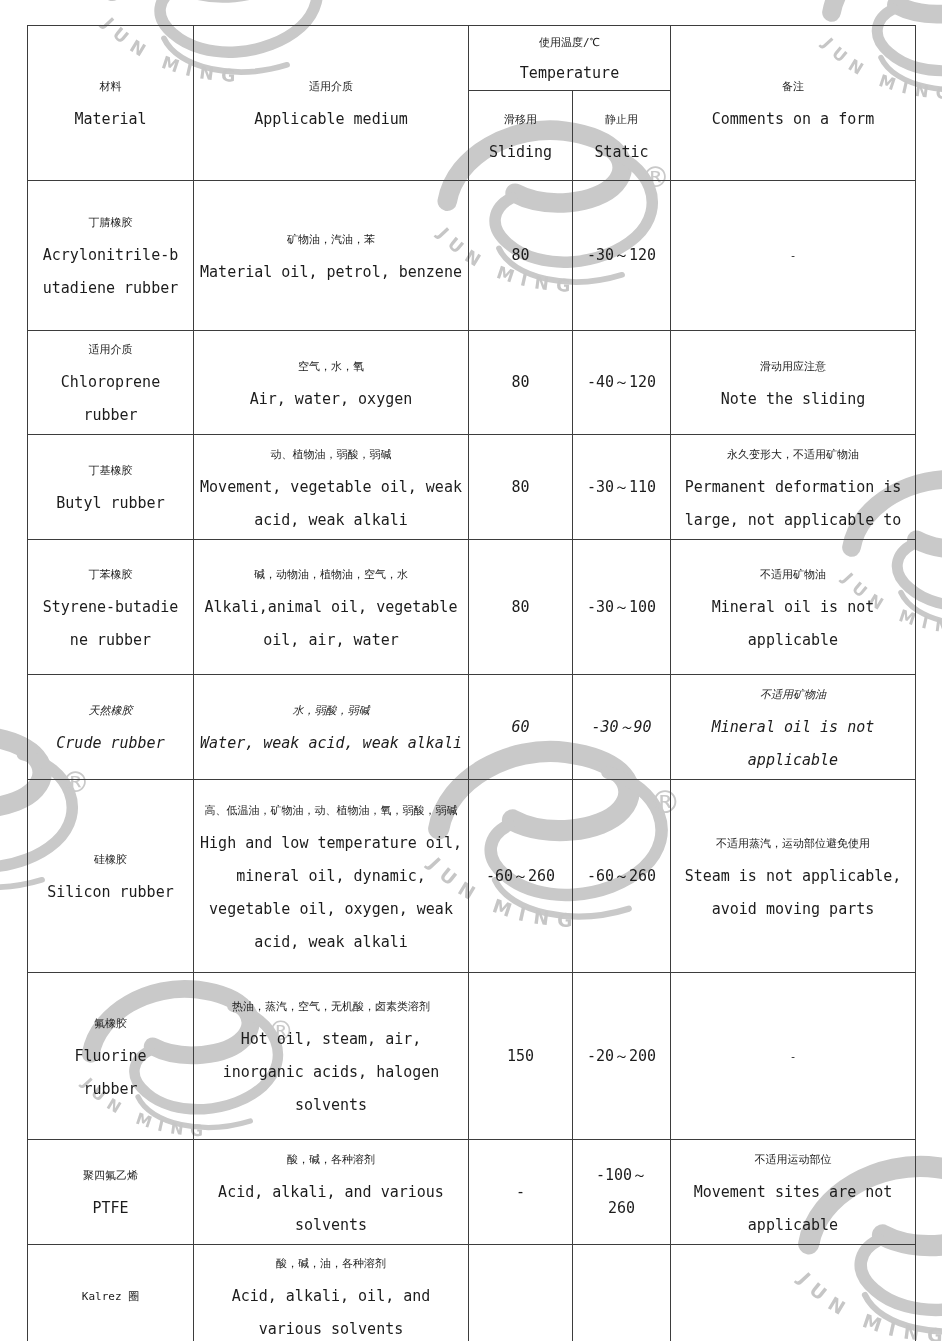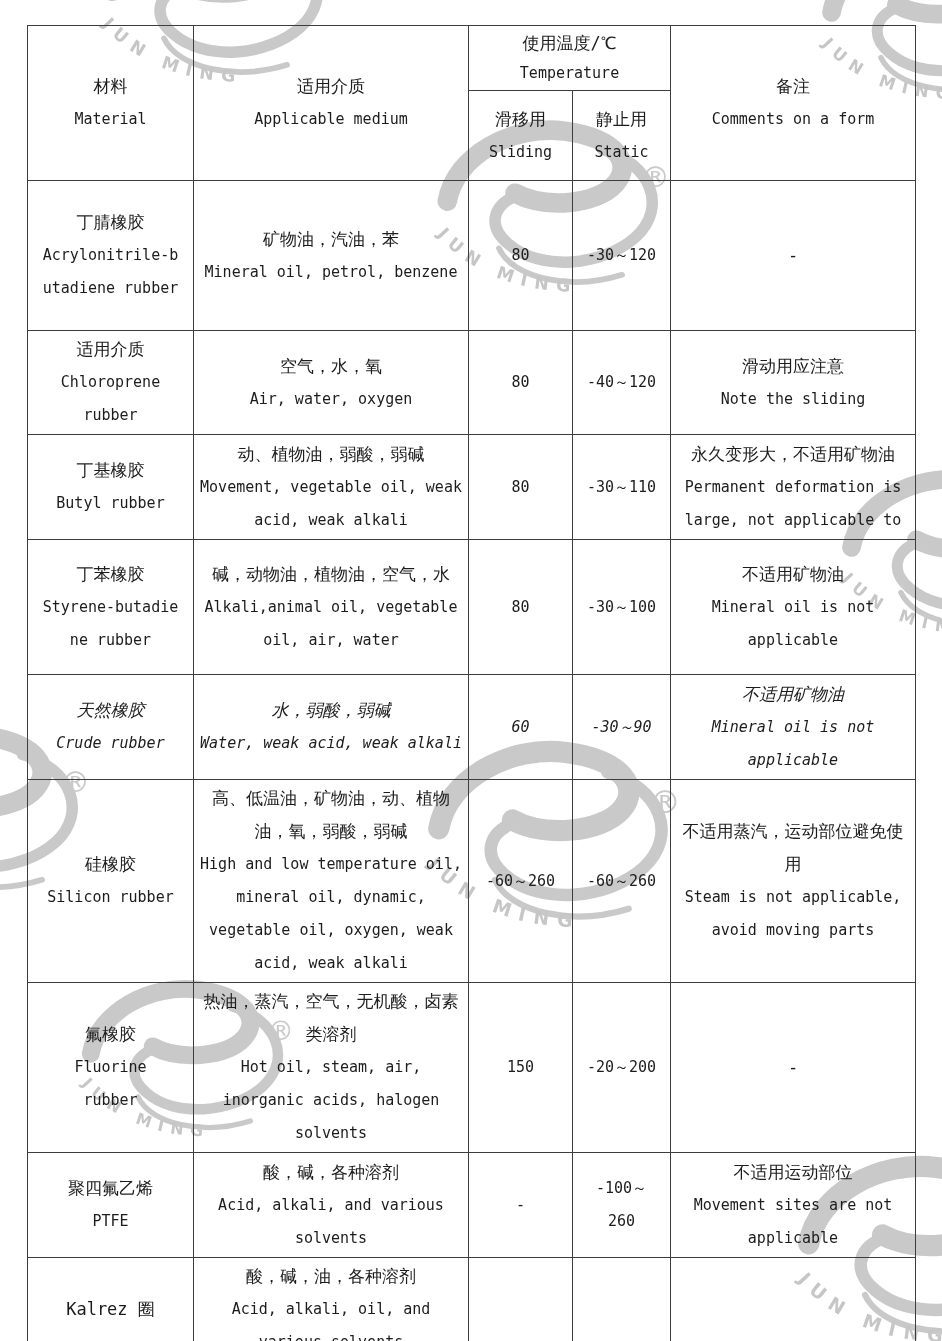--- a/index.html
+++ b/index.html
@@ -11,21 +11,21 @@
   .wm-brand{font-family:"DejaVu Sans","Liberation Sans",sans-serif;font-weight:bold;}
   table.doc-table{
     position:absolute;left:27px;top:25px;width:888px;z-index:1;
     border-collapse:collapse;table-layout:fixed;background:transparent;
   }
   col.c1{width:166px;} col.c2{width:275px;} col.c3{width:104px;} col.c4{width:98px;} col.c5{width:245px;}
   th,td{
     border:1.5px solid #3d3d3d;padding:2px 6px;vertical-align:middle;text-align:center;
     font-weight:normal;background:transparent;
   }
-  .zh{font-size:17px;line-height:33px;white-space:pre-line;}
+  .zh{font-size:11px;line-height:33px;white-space:pre-line;}
   .en{font-size:15px;line-height:33px;white-space:pre-line;}
   .tight .zh,.tight .en{line-height:30px;}
   .align-left{text-align:center;}
   tr.hr1{height:63px;} tr.hr2{height:90px;}
   tr.r1{height:150px;} tr.r2{height:95px;} tr.r3{height:105px;}
   tr.r4{height:135px;} tr.r5{height:105px;font-style:italic;} tr.r6{height:193px;}
   tr.r7{height:167px;} tr.r8{height:105px;} tr.r9{height:100px;}
 </style>
 </head>
 <body>
@@ -93,21 +93,21 @@
   </tr>
 
   <tr class="r1">
     <td>
       <div class="zh">丁腈橡胶</div>
       <div class="en">Acrylonitrile-b
 utadiene rubber</div>
     </td>
     <td>
       <div class="zh">矿物油，汽油，苯</div>
-      <div class="en">Mineral oil, petrol, benzene</div>
+      <div class="en">Material oil, petrol, benzene</div>
     </td>
     <td>
       <div class="en temp">80</div>
     </td>
     <td>
       <div class="en temp">-30～120</div>
     </td>
     <td>
       <div class="zh">-</div>
       <div class="en"></div>

